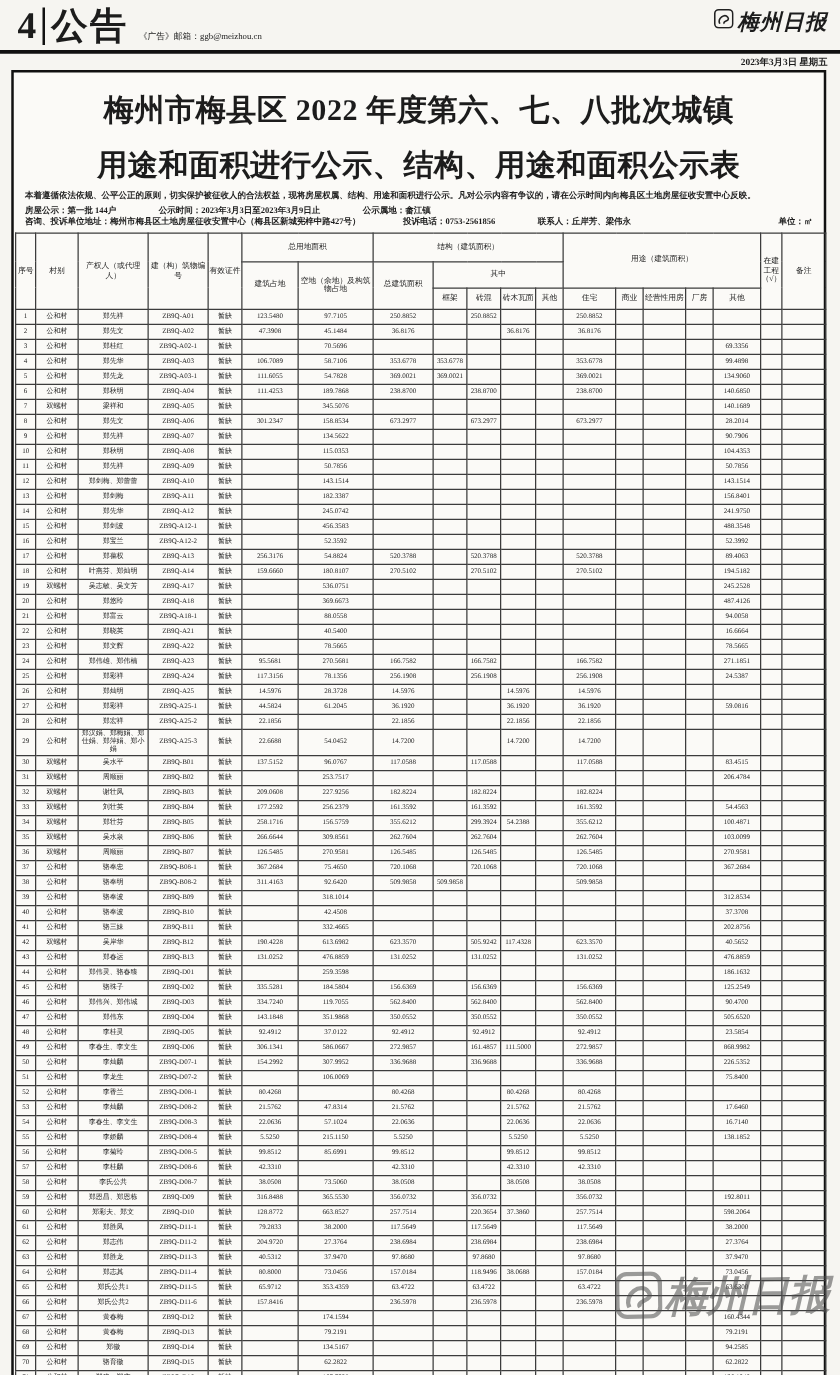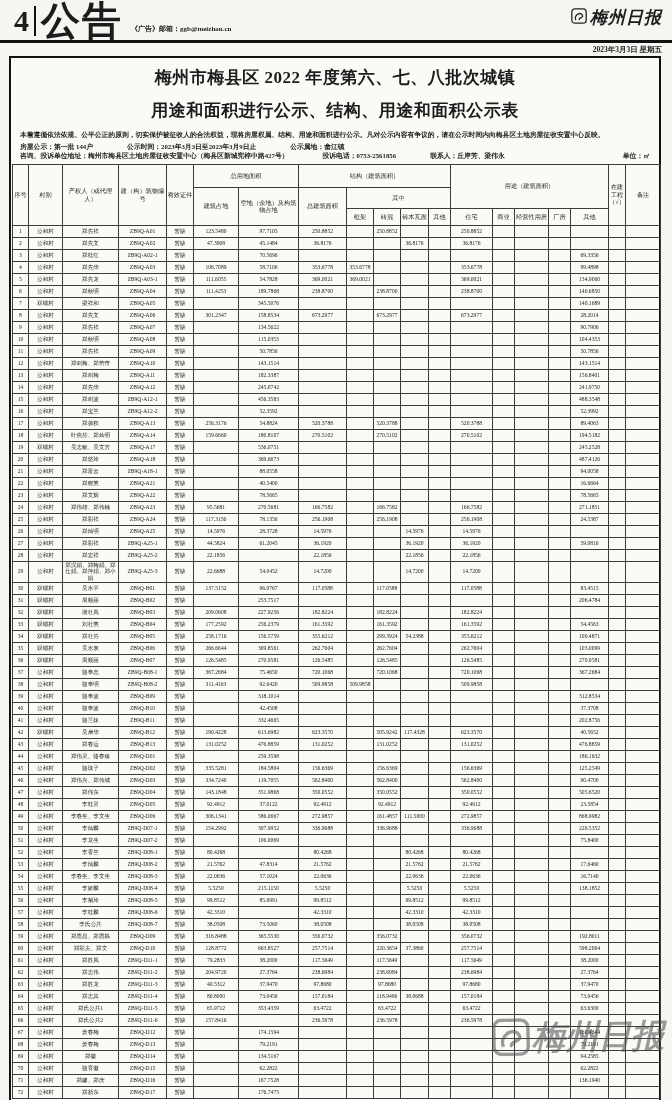--- a/index.html
+++ b/index.html
@@ -9,36 +9,36 @@
     font-family:"Liberation Serif","DejaVu Serif",serif;
     color:#1c1c1c;
     position:relative;
     overflow:hidden;
   }
   
   .pagehead{position:absolute;left:0;top:0;width:672px;height:44px;}
   .ph-left{position:absolute;left:14px;top:4px;display:flex;align-items:flex-end;}
   .ph-num{font-size:30px;font-weight:bold;line-height:34px;}
   .ph-bar{width:2px;height:30px;background:#111;margin:0 5px 2px 5px;}
-  .ph-sec{font-size:39px;font-weight:bold;line-height:34px;letter-spacing:2px;}
-  .ph-mail{font-size:7px;font-weight:bold;margin:0 0 4px 8px;color:#222;}
+  .ph-sec{font-size:29px;font-weight:bold;line-height:34px;letter-spacing:2px;}
+  .ph-mail{font-size:7px;font-weight:normal;margin:0 0 4px 8px;color:#222;}
   .ph-right{position:absolute;right:10px;top:6px;text-align:right;}
   .masthead{display:flex;align-items:center;justify-content:flex-end;gap:3px;}
   .masthead-name{font-size:17px;font-weight:bold;letter-spacing:1px;font-style:italic;}
   .ph-date{font-size:7.5px;font-weight:bold;margin-top:16px;}
   .ph-rule{position:absolute;left:0;top:40px;width:672px;height:3px;background:#111;}
   
   .box{
     position:absolute;left:9px;top:56px;width:652px;
     background:#fbfaf7;
     border:2px solid #111;
     padding:0 1px 3px 1px;
     box-sizing:border-box;
   }
-  .title{ text-align:center;font-weight:bold;font-size:17px;line-height:26px;margin-top:7px;letter-spacing:0.5px;}
+  .title{ text-align:center;font-weight:bold;font-size:24px;line-height:26px;margin-top:18px;letter-spacing:0.5px;}
   .intro{margin:6px 8px 2px 8px;font-size:6.8px;font-weight:bold;line-height:9.5px;}
   .inforow{display:flex;margin:0 8px;font-size:6.8px;font-weight:bold;line-height:9.5px;}
   .inforow span{margin-right:34px;}
   .inforow .last{margin-left:auto;margin-right:0;}
   
   table{
     border-collapse:collapse;table-layout:fixed;
     width:648px;margin:3px auto 0 auto;
   }
   th,td{

